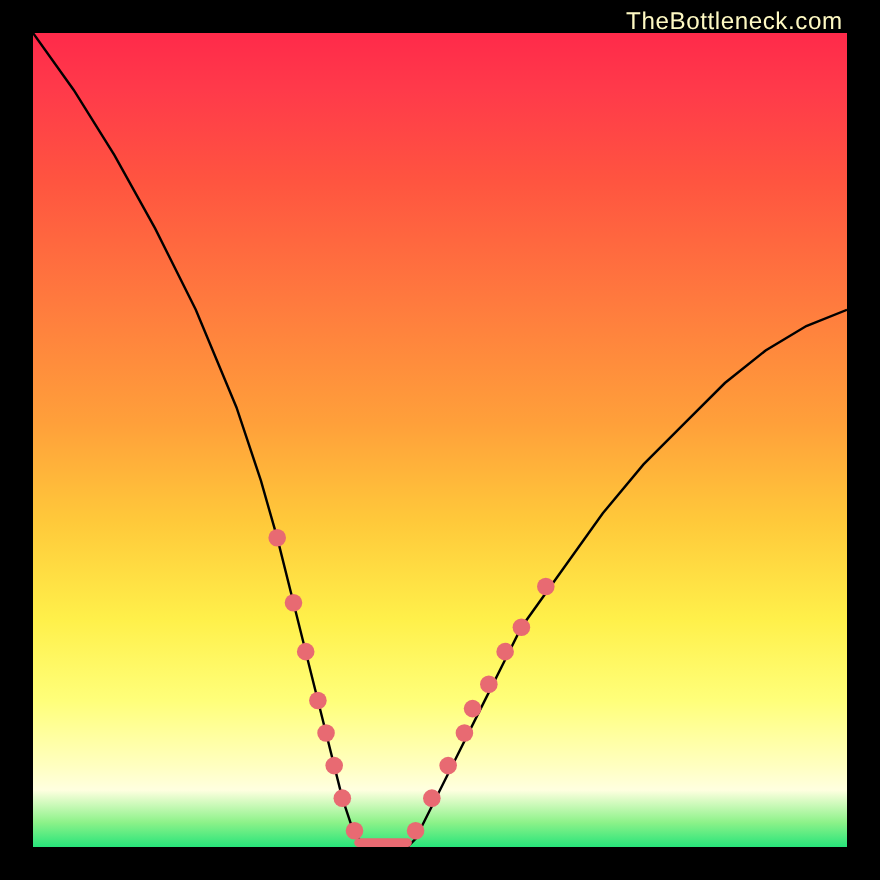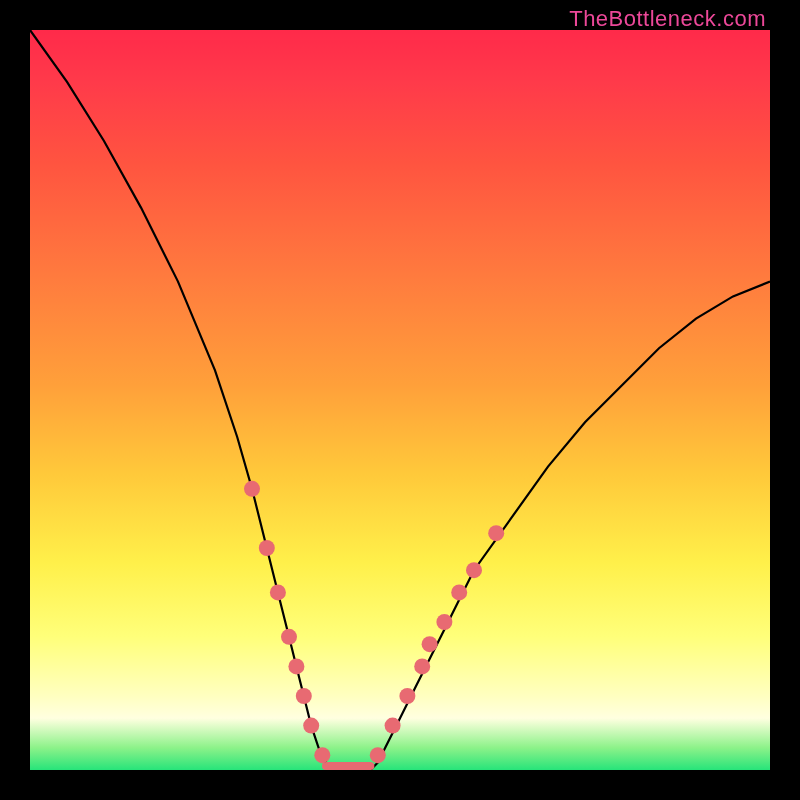--- a/index.html
+++ b/index.html
@@ -34,21 +34,21 @@
       #ffff7a 82%,
       #ffffc0 90%,
       #ffffe0 93%,
       #8cf289 97%,
       #27e47a 100%);
   }
   .watermark {
     position: absolute;
     top: 6px;
     right: 34px;
-    color: #ec4899;
+    color: #fef9c3;
     font-size: 22px;
     font-weight: 500;
     letter-spacing: 0.5px;
     z-index: 10;
   }
   svg.curve {
     position: absolute;
     left: 0;
     top: 0;
     width: 740px;

